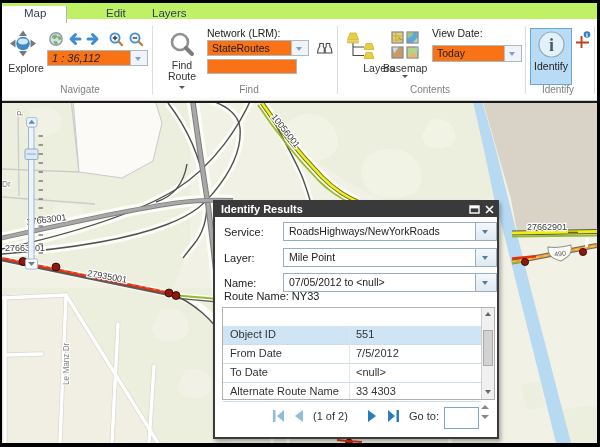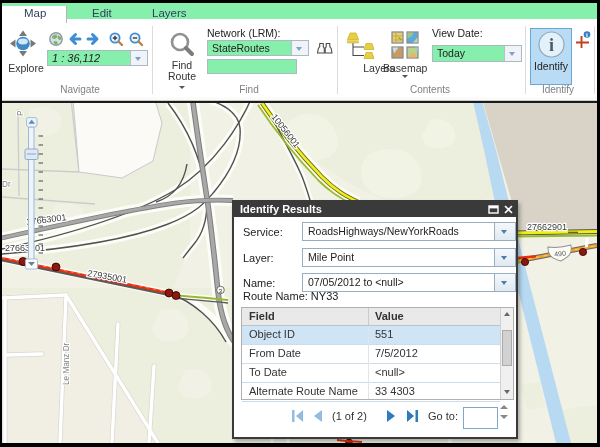--- a/index.html
+++ b/index.html
@@ -1,51 +1,51 @@
 <!DOCTYPE html>
 <html><head>
 <meta charset="utf-8">
 <style>
 html,body{margin:0;padding:0;}
 body{width:600px;height:447px;background:#000;overflow:hidden;position:relative;
   font-family:"Liberation Sans",sans-serif;}
 .abs{position:absolute;}
 #ribbon{left:2px;top:3px;width:595px;height:94px;background:#fff;}
-#tabbar{left:0;top:0;width:595px;height:16px;background:#86efac;}
+#tabbar{left:0;top:0;width:595px;height:16px;background:#bef264;}
 #maptab{left:0;top:3px;width:64px;height:17px;background:#fff;border-right:1px solid #b5b5b5;}
 .tabtxt{font-size:11.5px;color:#32405e;top:4px;}
 #ribbody{left:0;top:20px;width:595px;height:77px;background:#fff;border-bottom:1px solid #c9c9c9;}
 .sep{width:1px;top:3px;height:68px;background:#dcdcdc;}
 .glabel{top:61px;font-size:10px;color:#808080;text-align:center;}
 .itxt{font-size:10.5px;color:#333;text-align:center;line-height:11px;}
-.combo{background:#86efac;border:1px solid #abb9c3;}
+.combo{background:#f97316;border:1px solid #abb9c3;}
 .combotxt{font-size:10.5px;color:#222;padding:1px 0 0 4px;white-space:nowrap;overflow:hidden;}
 .dropbtn{position:absolute;right:0;top:0;bottom:0;width:16px;background:#f0f4f8;border-left:1px solid #b6c2cb;}
 .dar{position:absolute;width:0;height:0;border-left:3.5px solid transparent;border-right:3.5px solid transparent;border-top:4px solid #7ba0cf;}
 .dn{width:0;height:0;border-left:3.5px solid transparent;border-right:3.5px solid transparent;border-top:4px solid #555;}
-#panel{left:232px;top:200px;width:282px;height:235px;background:#fff;border:2px solid #3a3a3a;box-shadow:2px 3px 4px rgba(0,0,0,.3);z-index:5;}
+#panel{left:213px;top:200px;width:282px;height:235px;background:#fff;border:2px solid #3a3a3a;box-shadow:2px 3px 4px rgba(0,0,0,.3);z-index:5;}
 #ptitle{left:0;top:0;width:282px;height:15px;background:#3a3a3a;color:#fff;font-size:11px;font-weight:bold;line-height:15px;padding-left:6px;box-sizing:border-box;}
 .plabel{font-size:11px;color:#222;}
 .pcombo{left:68px;width:212px;height:17px;background:#fff;border:1px solid #99aebe;}
 .pcombotxt{font-size:10.5px;color:#222;padding:2px 0 0 5px;white-space:nowrap;}
 .pdrop{position:absolute;right:0;top:0;bottom:0;width:20px;background:linear-gradient(#f4f8fb,#dfe9f2);border-left:1px solid #99aebe;}
 #ptable{left:7px;top:105px;width:271px;height:91px;border:1px solid #b0b0b0;background:#fff;}
 .trow{left:0;width:258px;height:18px;border-bottom:1px solid #cddcea;font-size:11px;color:#333;}
 .tcell1{position:absolute;left:7px;top:2px;}
 .tcell2{position:absolute;left:133px;top:2px;}
 .pagico{display:inline-block;vertical-align:middle;}
 </style>
 </head>
 <body>
 
 <div id="ribbon" class="abs">
   <div id="tabbar" class="abs">
     <div id="maptab" class="abs"></div>
     <div class="abs tabtxt" style="left:22px;">Map</div>
-    <div class="abs tabtxt" style="left:90px;">Edit</div>
+    <div class="abs tabtxt" style="left:104px;">Edit</div>
     <div class="abs tabtxt" style="left:150px;">Layers</div>
   </div>
   <div id="ribbody" class="abs">
 
     <div class="abs sep" style="left:150px;"></div>
     <div class="abs sep" style="left:335px;"></div>
     <div class="abs sep" style="left:523px;"></div>
     <div class="abs sep" style="left:592px;"></div>
 
     <div class="abs glabel" style="left:38px;width:80px;">Navigate</div>
@@ -345,25 +345,20 @@
     </div>
   <div class="abs plabel" style="left:9px;top:75px;">Name:</div>
   <div class="abs pcombo" style="top:71px;">
       <div class="pcombotxt">07/05/2012 to &lt;null&gt;</div>
     <div class="pdrop">
         <div class="dar" style="left:6px;top:7px;border-top-color:#4f7da6;"></div>
       </div>
     </div>
   <div class="abs plabel" style="left:9px;top:88px;">Route Name: NY33</div>
   <div id="ptable" class="abs">
-    <div class="abs" style="left:0;top:0;width:258px;height:17px;background:#e9e9e9;border-bottom:1px solid #b9c4cc;font-size:11px;font-weight:bold;color:#333;">
-      <span class="tcell1">Field</span>
-        <span class="tcell2">Value</span>
-      <div class="abs" style="left:126px;top:0;width:1px;height:17px;background:#c5cdd3;"></div>
-    </div>
     <div class="abs trow" style="top:18px;background:#cfe5f5;">
         <span class="tcell1">Object ID</span>
         <span class="tcell2">551</span>
       </div>
     <div class="abs trow" style="top:37px;">
         <span class="tcell1">From Date</span>
         <span class="tcell2">7/5/2012</span>
       </div>
     <div class="abs trow" style="top:56px;">
         <span class="tcell1">To Date</span>

